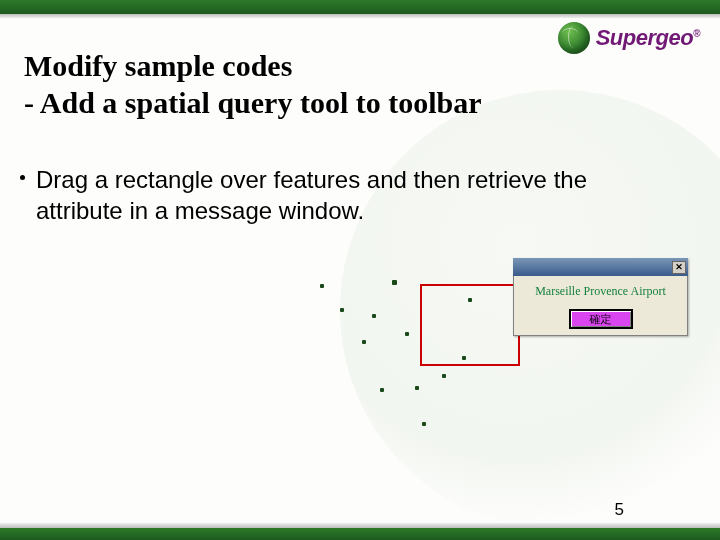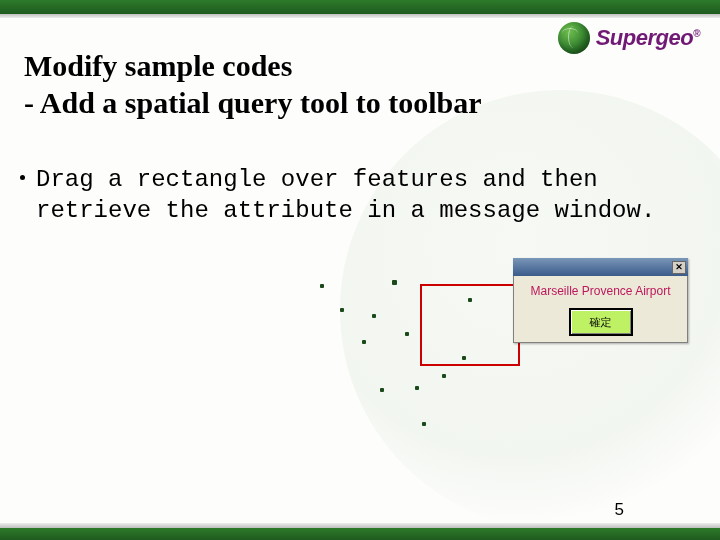--- a/index.html
+++ b/index.html
@@ -90,21 +90,21 @@
     font-weight: bold;
     color: #000;
     line-height: 1.22;
     z-index: 3;
   }
   .bullet {
     position: absolute;
     top: 165px;
     left: 36px;
     right: 50px;
-    font-family: Liberation Mono, monospace;
+    font-family: Liberation Sans, sans-serif;
     font-size: 24px;
     color: #000;
     line-height: 1.28;
     z-index: 3;
   }
   .bullet-dot {
     position: absolute;
     left: -16px;
     top: 10px;
     width: 5px;
@@ -164,30 +164,30 @@
     line-height: 1;
   }
   .msg-body {
     background: #ece9d8;
     border: 1px solid #808080;
     border-top: none;
     padding: 8px 6px 6px;
     text-align: center;
   }
   .msg-text {
-    font-family: Liberation Sans, sans-serif;
+    font-family: Liberation Serif, serif;
     font-size: 12px;
-    color: #be185d;
+    color: #15803d;
     margin-bottom: 10px;
   }
   .ok-btn {
     width: 64px;
-    height: 28px;
+    height: 20px;
     margin: 0 auto;
-    background: #bef264;
+    background: #d946ef;
     border: 2px solid #000;
     box-shadow: inset 1px 1px 0 #fff, inset -1px -1px 0 #808080;
     font-size: 11px;
     display: flex;
     align-items: center;
     justify-content: center;
   }
   .page-num {
     position: absolute;
     bottom: 20px;

